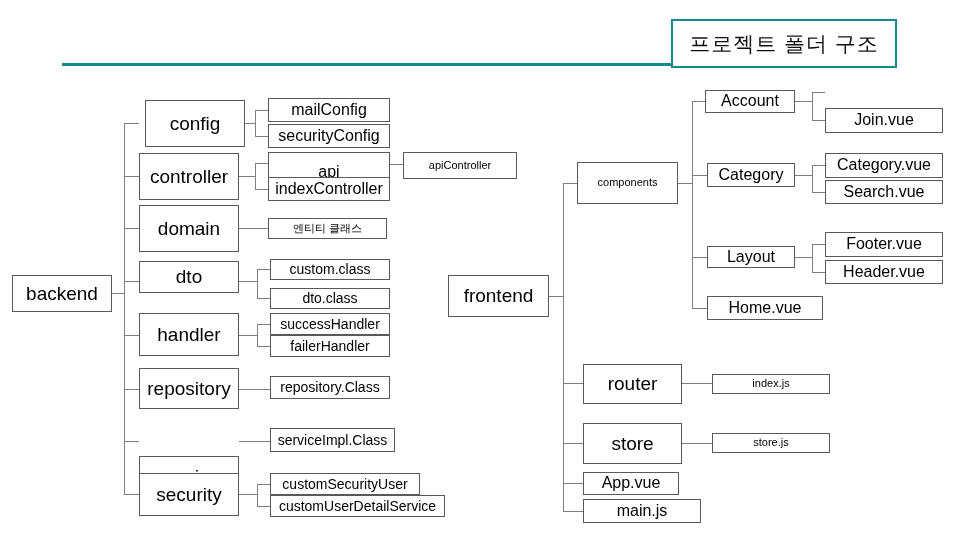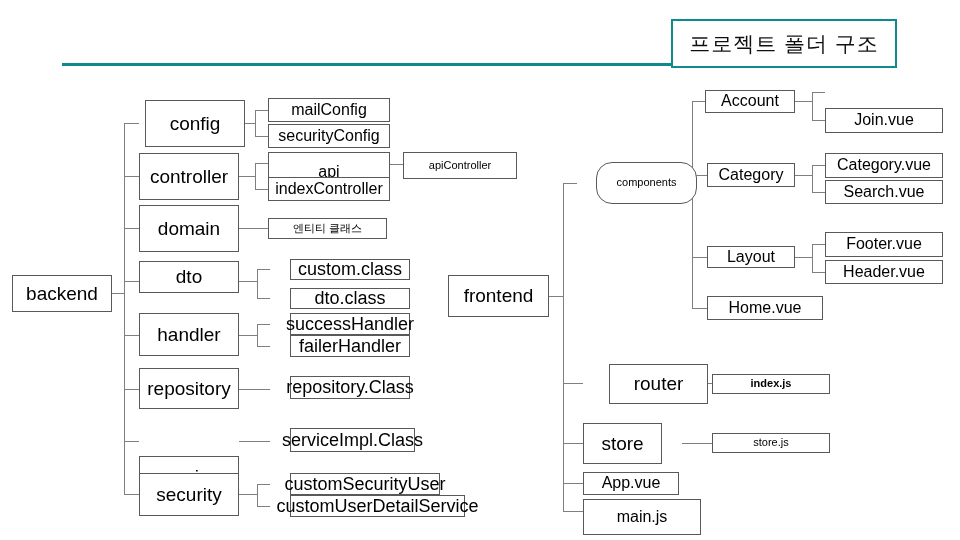--- a/index.html
+++ b/index.html
@@ -24,21 +24,21 @@
     align-items: center;
     justify-content: center;
     text-align: center;
     color: #000000;
     line-height: 1.05;
     white-space: nowrap;
     z-index: 3;
   }
   .t-lg  { font-size: 19px; }
   .t-md  { font-size: 16px; }
-  .t-sm  { font-size: 18px; margin-left: 20px; }
+  .t-sm  { font-size: 14px; }
   .t-xs  { font-size: 11px; }
   .conn {
     position: absolute;
     background: #7f7f7f;
     z-index: 1;
   }
   .conn.h { height: 1px; }
   .conn.v { width: 1px; }
   #title-box {
     position: absolute;
@@ -189,21 +189,21 @@
   </div>
   <div class="conn h" style="left:549px; top:296px; width:14px;"></div>
   <div class="conn v" style="left:563px; top:183px; height:328px;"></div>
 
   <div class="conn h" style="left:563px; top:183px; width:14px;"></div>
   <div class="conn h" style="left:563px; top:383px; width:20px;"></div>
   <div class="conn h" style="left:563px; top:443px; width:20px;"></div>
   <div class="conn h" style="left:563px; top:483px; width:20px;"></div>
   <div class="conn h" style="left:563px; top:511px; width:20px;"></div>
 
-  <div class="node t-xs" style="left:596px; top:162px; width:101px; height:42px;border-radius:16px;">
+  <div class="node t-xs" style="left:577px; top:162px; width:101px; height:42px;">
     <span>components</span>
   </div>
   <div class="conn h" style="left:678px; top:183px; width:14px;"></div>
   <div class="conn v" style="left:692px; top:101px; height:207px;"></div>
   <div class="conn h" style="left:692px; top:101px; width:13px;"></div>
   <div class="conn h" style="left:692px; top:175px; width:15px;"></div>
   <div class="conn h" style="left:692px; top:257px; width:15px;"></div>
   <div class="conn h" style="left:692px; top:308px; width:15px;"></div>
 
   <div class="node t-md" style="left:705px; top:90px; width:90px; height:23px;">
@@ -242,37 +242,37 @@
     <span>Footer.vue</span>
   </div>
   <div class="node t-md" style="left:825px; top:260px; width:118px; height:24px;">
     <span>Header.vue</span>
   </div>
 
   <div class="node t-md" style="left:707px; top:296px; width:116px; height:24px;">
     <span>Home.vue</span>
   </div>
 
-  <div class="node t-lg" style="left:609px; top:364px; width:99px; height:40px;">
+  <div class="node t-lg" style="left:583px; top:364px; width:99px; height:40px;">
     <span>router</span>
   </div>
   <div class="conn h" style="left:682px; top:383px; width:30px;"></div>
-  <div class="node t-xs" style="left:712px; top:374px; width:118px; height:20px;font-weight:bold;">
+  <div class="node t-xs" style="left:712px; top:374px; width:118px; height:20px;">
     <span>index.js</span>
   </div>
 
-  <div class="node t-lg" style="left:583px; top:423px; width:79px; height:41px;">
+  <div class="node t-lg" style="left:583px; top:423px; width:99px; height:41px;">
     <span>store</span>
   </div>
   <div class="conn h" style="left:682px; top:443px; width:30px;"></div>
   <div class="node t-xs" style="left:712px; top:433px; width:118px; height:20px;">
     <span>store.js</span>
   </div>
 
   <div class="node t-md" style="left:583px; top:472px; width:96px; height:23px;">
     <span>App.vue</span>
   </div>
 
-  <div class="node t-md" style="left:583px; top:499px; width:118px; height:36px;">
+  <div class="node t-md" style="left:583px; top:499px; width:118px; height:24px;">
     <span>main.js</span>
   </div>
 
 </div>
 
 </body></html>

